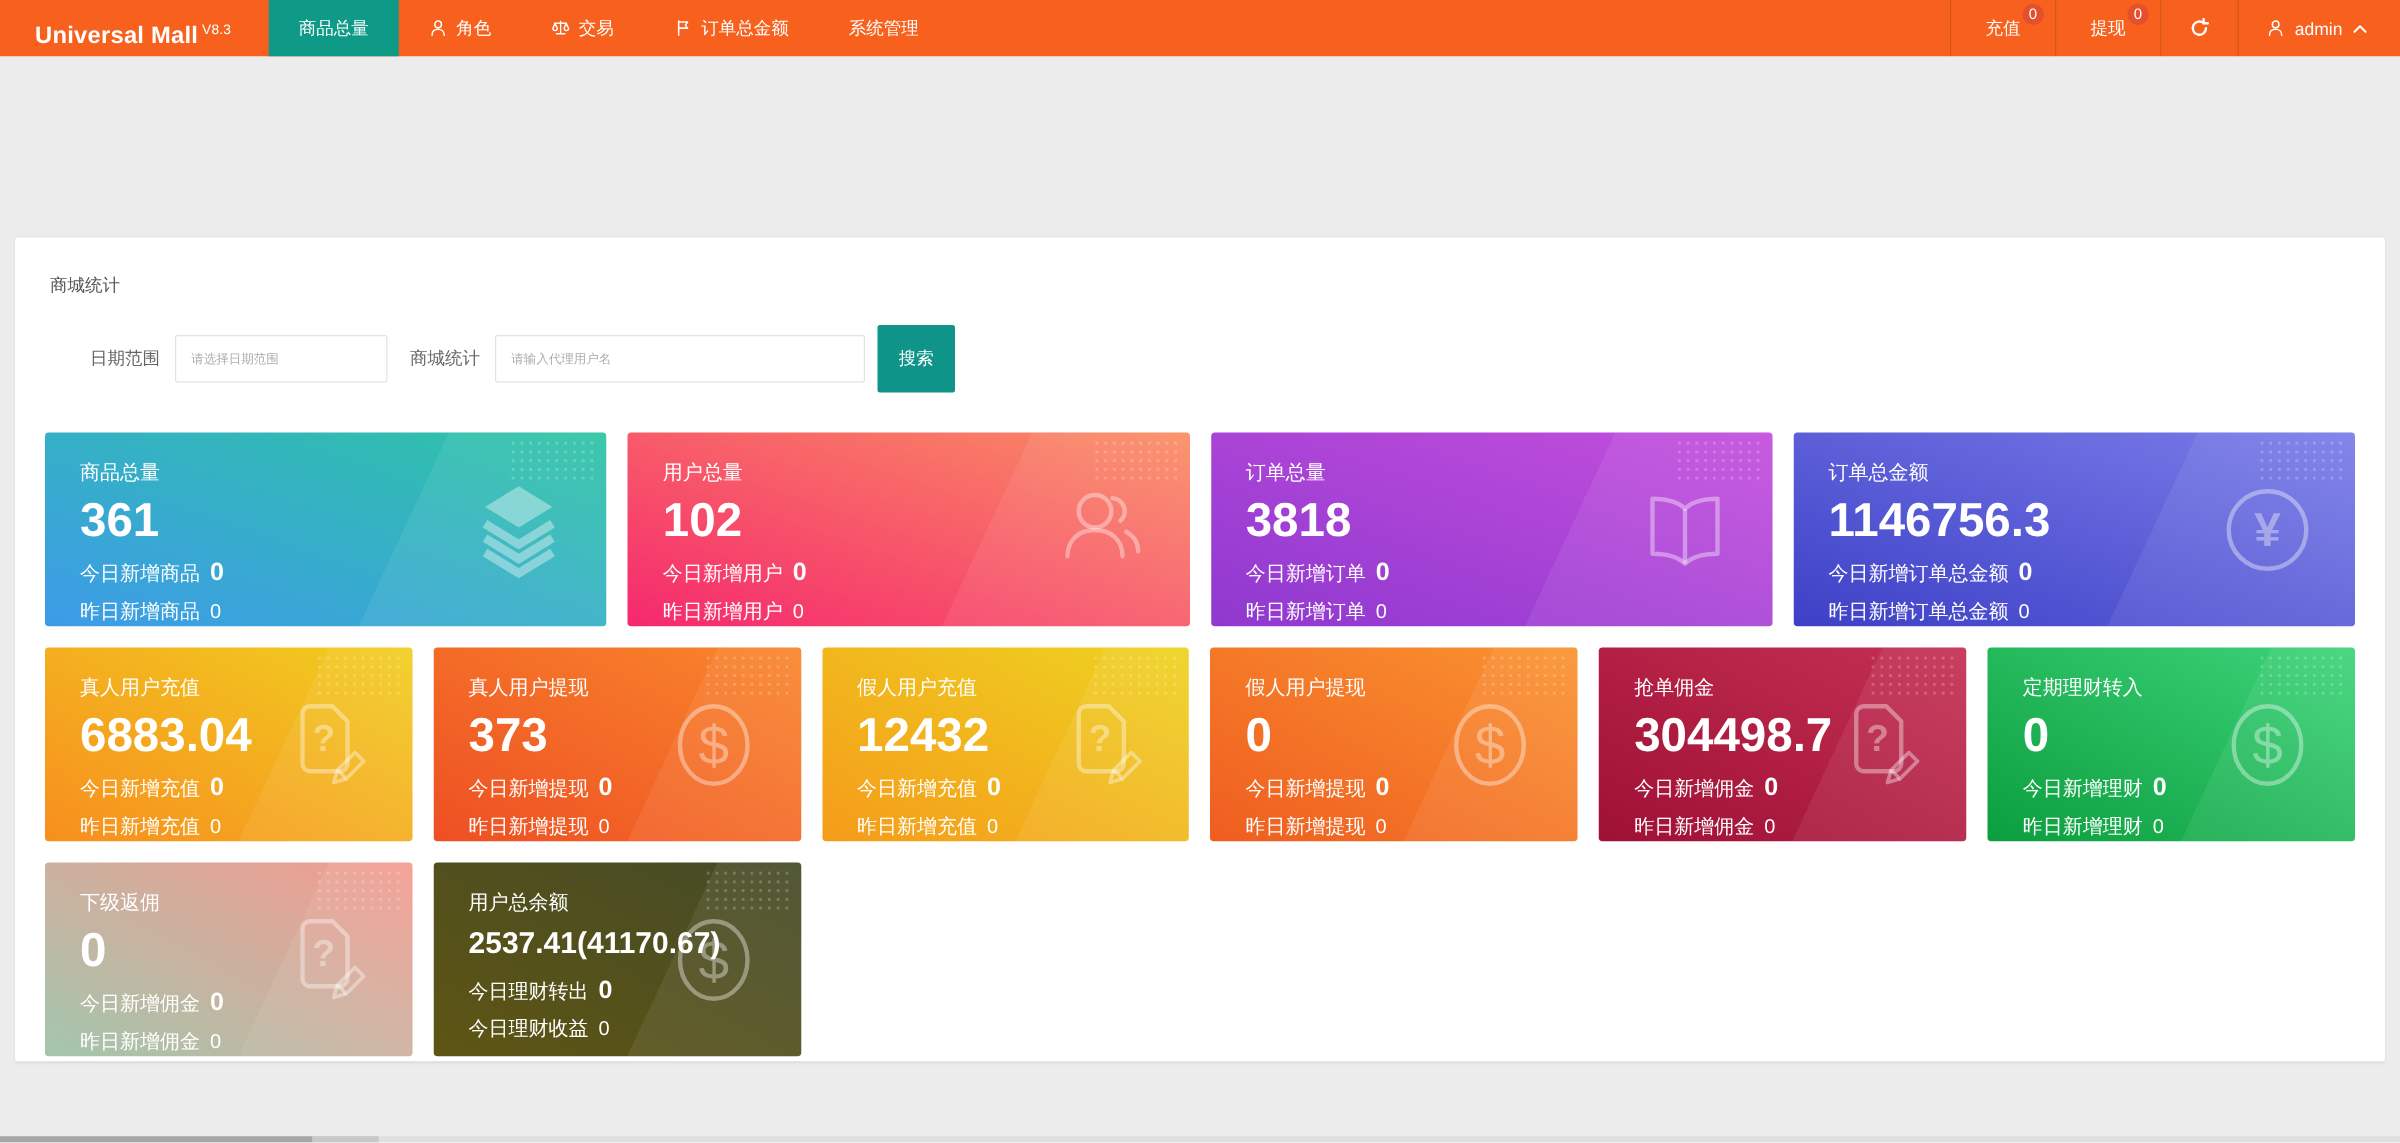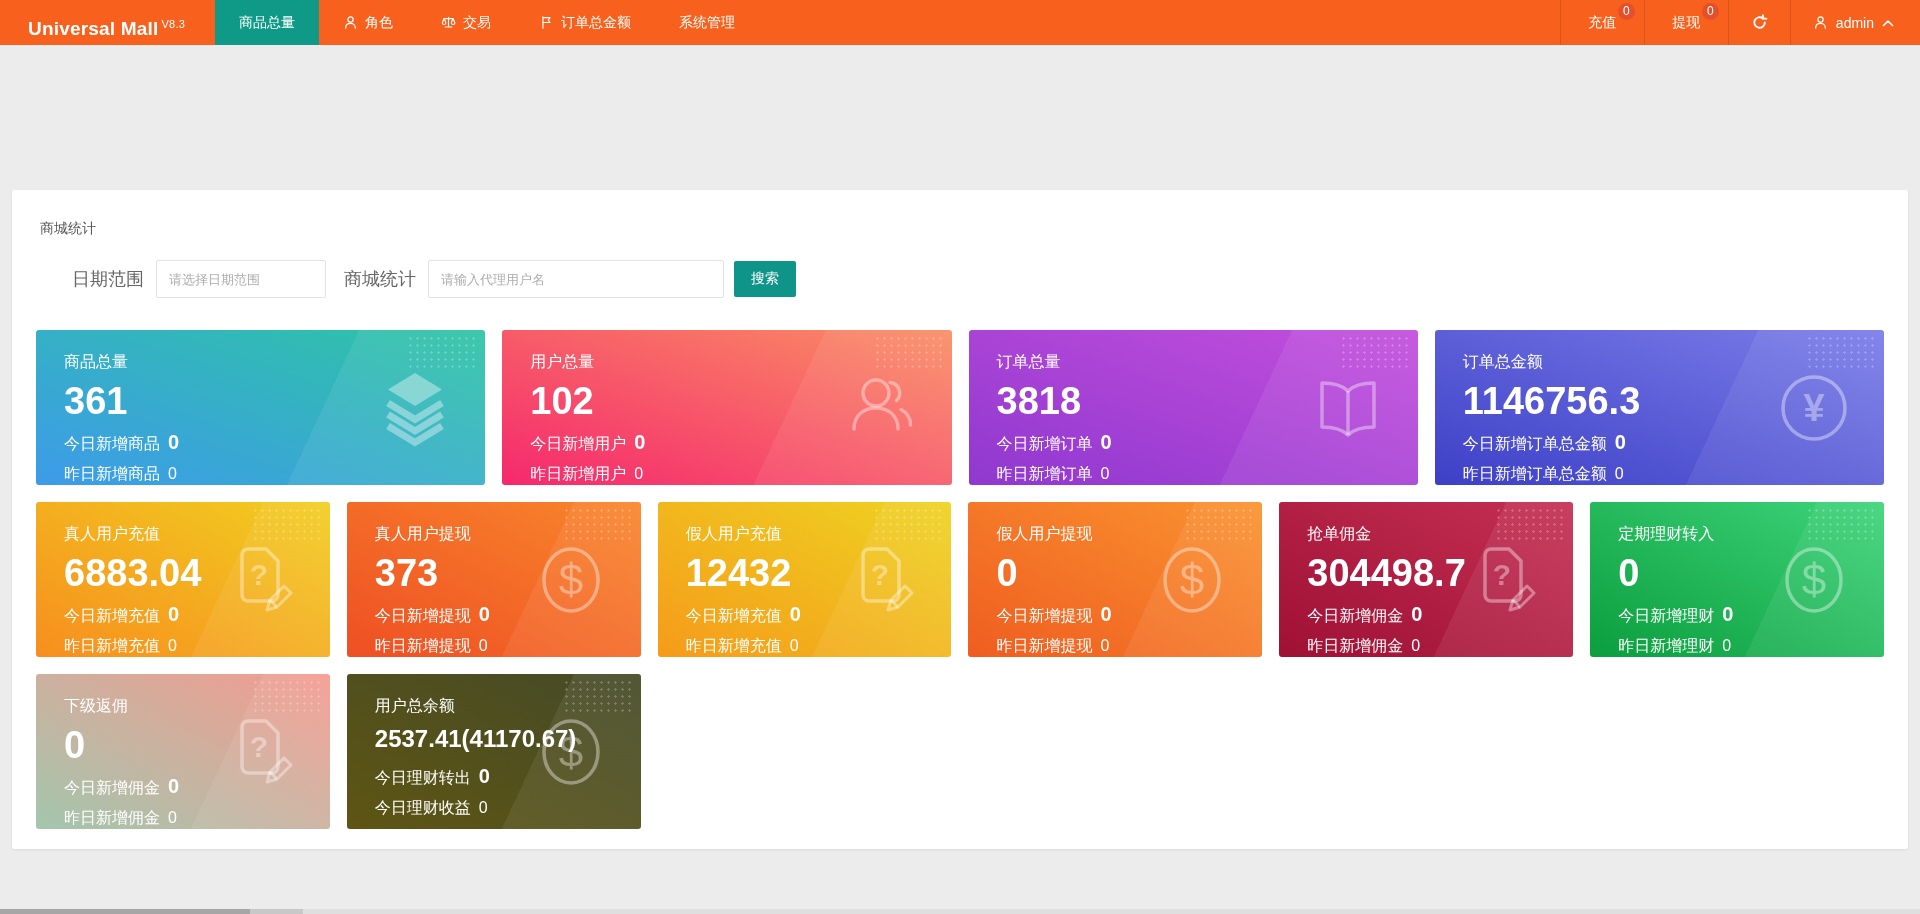--- a/index.html
+++ b/index.html
@@ -48,33 +48,33 @@
   }
 
   
   .panel {
     margin:145px 12px 10px; background:#fff; height:659px;
     padding:24px; box-shadow:0 1px 3px rgba(0,0,0,.08); border-radius:2px;
   }
   .panel-title { font-size:14px; color:#555; margin:6px 0 22px 4px; }
 
   .filter-row { display:flex; align-items:center; margin-bottom:32px; }
-  .f-label { font-size:18px; color:#666; margin-right:12px; white-space:nowrap; }
+  .f-label { font-size:14px; color:#666; margin-right:12px; white-space:nowrap; }
   .f-label.first { margin-left:36px; }
   .f-label.second { margin-left:18px; }
   .f-input {
     height:38px; border:1px solid #E3E3E3; border-radius:2px;
-    padding:0 12px; font-size:13px; color:#333; outline:none;
+    padding:0 12px; font-size:10px; color:#333; outline:none;
     font-family:"Liberation Sans","DejaVu Sans",sans-serif;
   }
   .f-input::placeholder { color:#ADADAD; }
   .f-input.date { width:170px; }
   .f-input.agent { width:296px; }
   .search-btn {
-    margin-left:10px; width:62px; height:36px; border:none; border-radius:2px;
+    margin-left:10px; width:62px; height:54px; border:none; border-radius:2px;
     background:var(--search-btn,#0E9488); color:#fff; font-size:14px; cursor:pointer;
     font-family:"Liberation Sans","DejaVu Sans",sans-serif;
   }
 
   
   .card-row { display:flex; gap:17px; margin-bottom:17px; }
   .stat-card {
     position:relative; height:155px; border-radius:3px; color:#fff;
     padding:22px 28px; overflow:hidden; flex:none;
   }

